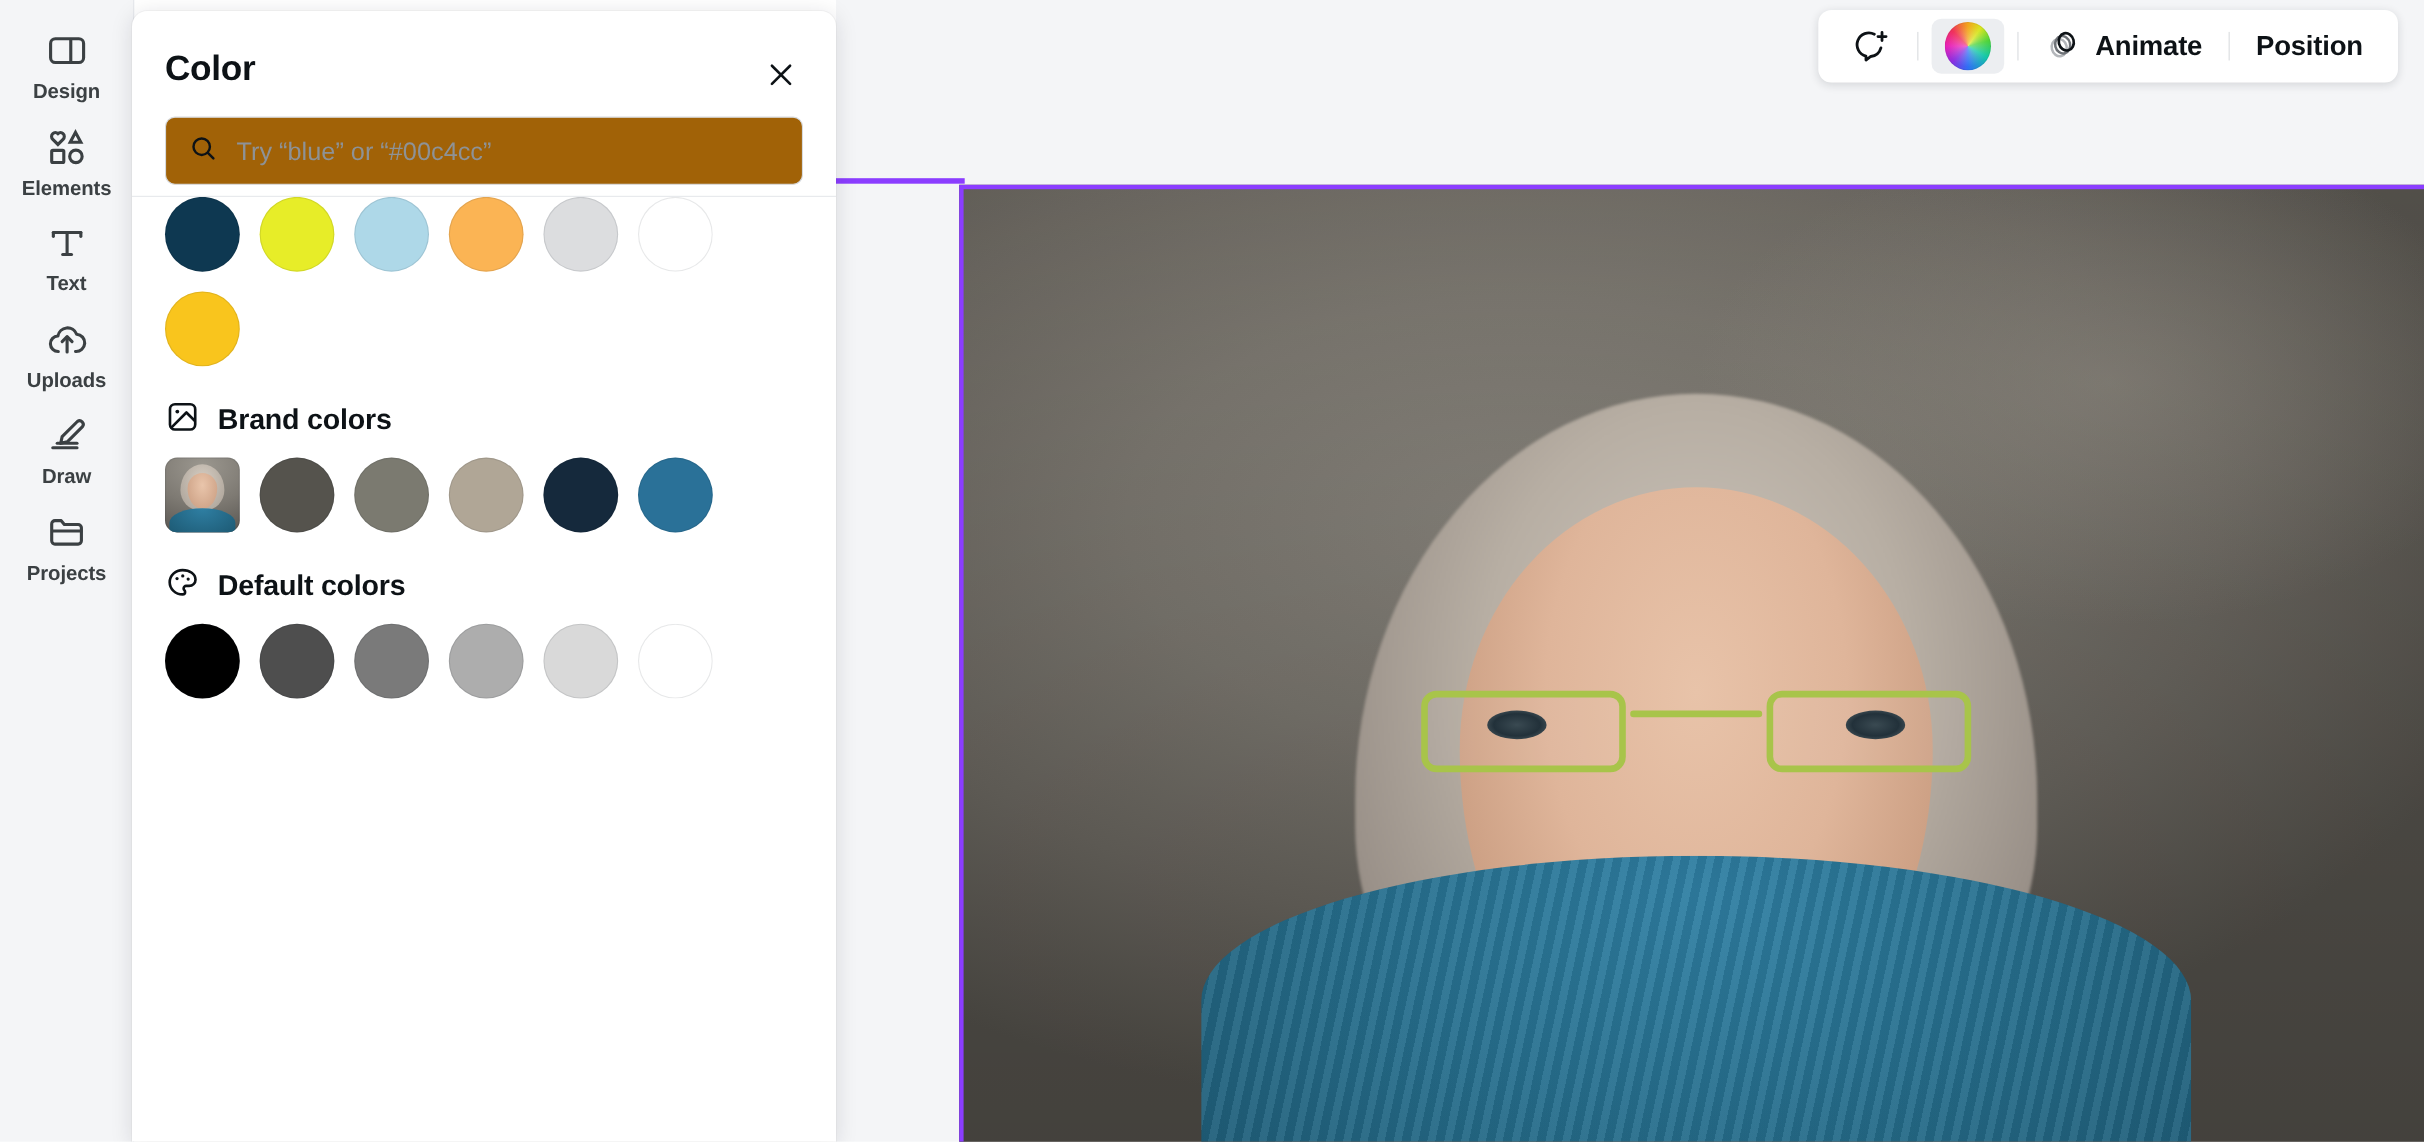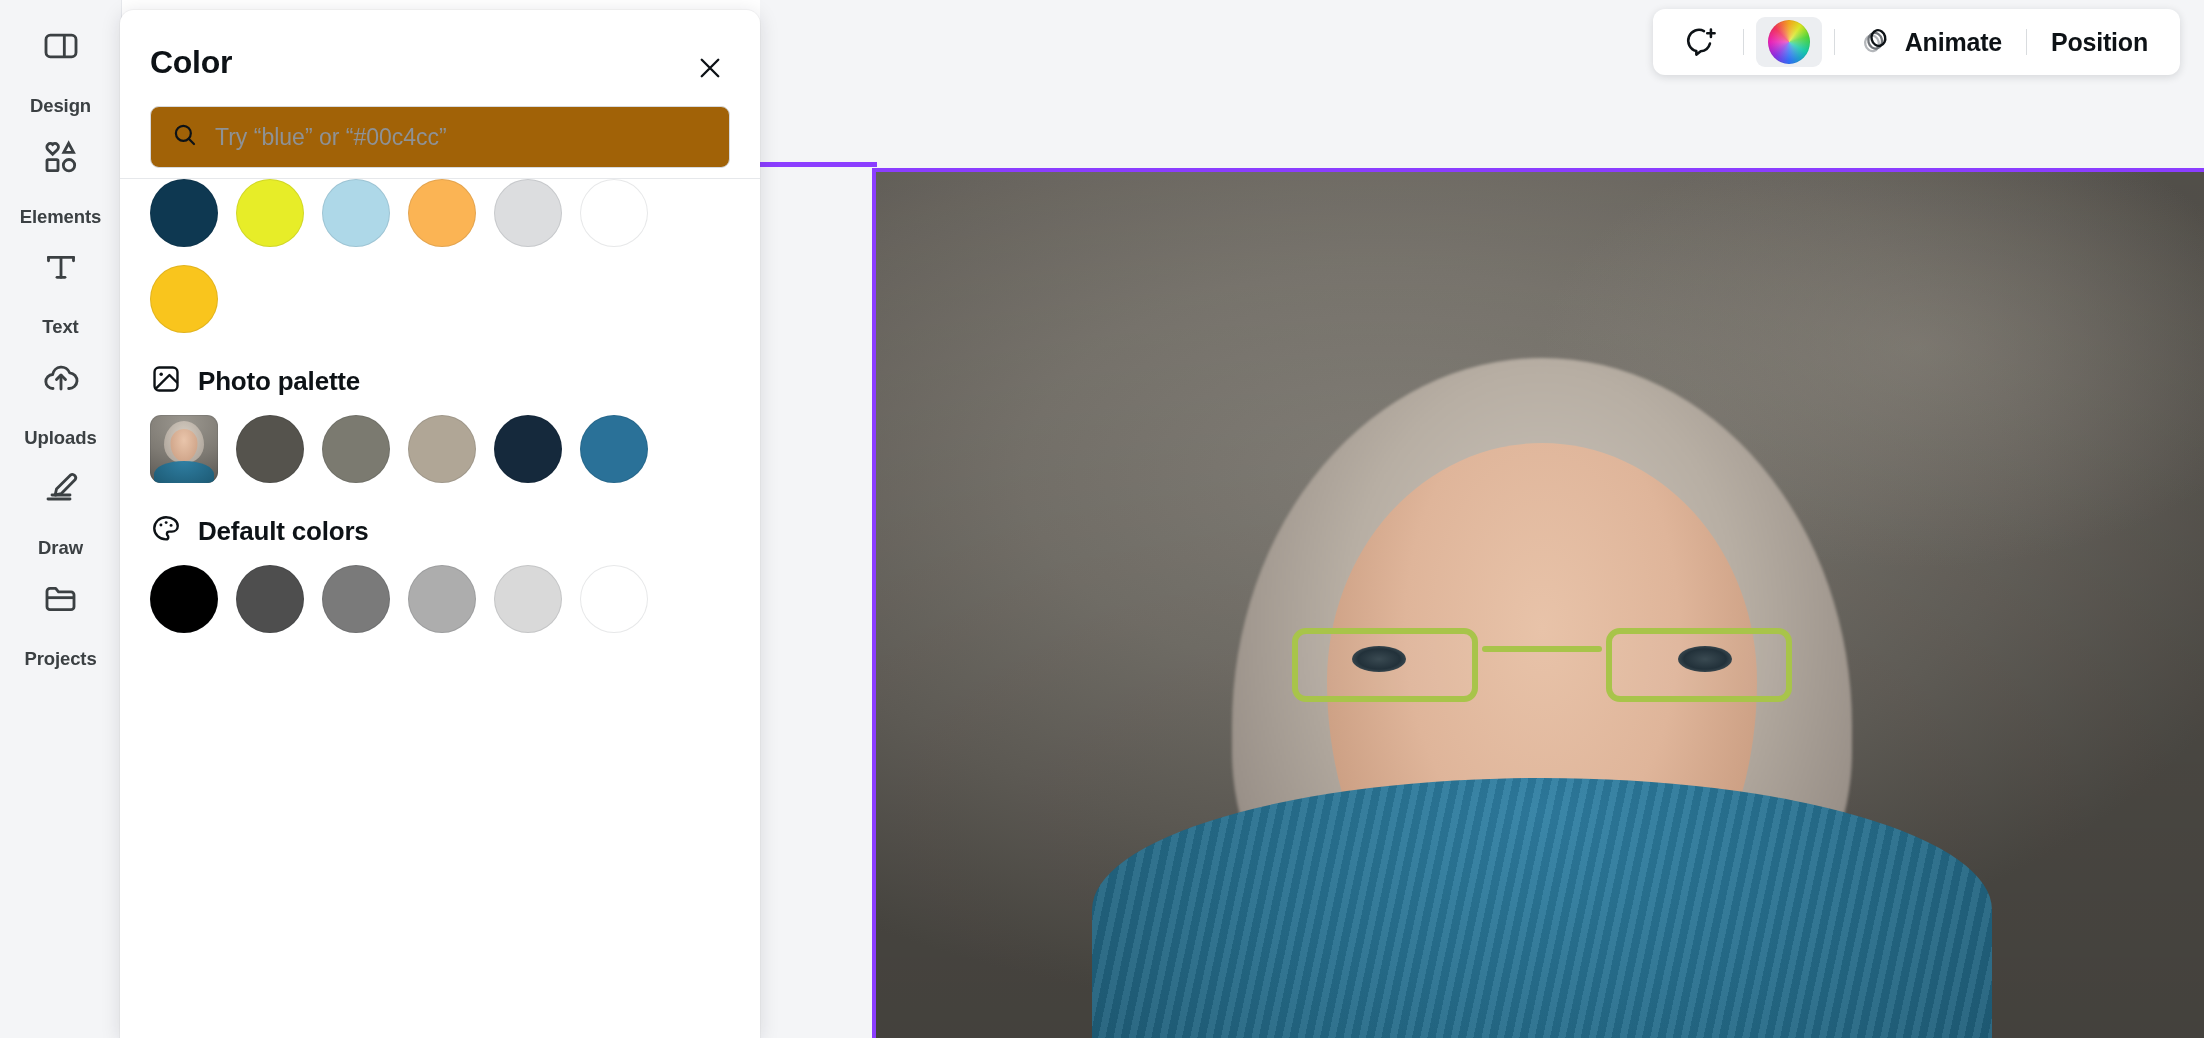--- a/index.html
+++ b/index.html
@@ -41,21 +41,20 @@
     display: flex; align-items: center; justify-content: center;
     position: relative;
   }
   .side-ico svg { display: block; }
   .side-label {
     font-size: 18.5px;
     font-weight: 700;
     color: #3b4043;
     letter-spacing: -0.1px;
     line-height: 1;
-    margin-top: 23px;
   }
   .crown {
     position: absolute;
     right: -6px; top: -9px;
     width: 25px; height: 25px;
     background: #f4f5f7;
     border-radius: 50%;
     display: flex; align-items: center; justify-content: center;
   }
 
@@ -483,21 +482,21 @@
 
       <div>
         <div class="sec-head">
           <span>
             <svg width="32" height="32" viewBox="0 0 24 24" fill="none" stroke="#0d1216" stroke-width="1.8" stroke-linejoin="round">
               <rect x="3.4" y="3.4" width="17.2" height="17.2" rx="3.4"></rect>
               <circle cx="8.4" cy="8.4" r="1.3" fill="#0d1216" stroke="none"></circle>
               <path d="M3.8 19.8L14.6 9l6 6"></path>
             </svg>
           </span>
-          <span class="sec-head-title">Photo palette</span>
+          <span class="sec-head-title">Brand colors</span>
         </div>
         <div class="swatch-grid" id="grid-1">
             <div class="swatch photo-thumb" style="background: radial-gradient(120% 90% at 50% 12%, rgb(155, 151, 143) 0%, rgb(126, 122, 115) 55%, rgb(93, 90, 85) 100%);">
               <div style="position:absolute;left:50%;top:6px;transform:translateX(-50%);width:40px;height:42px;background:radial-gradient(ellipse at 50% 38%,#d8cfc4,#a79e94);border-radius:50% 50% 44% 44%/56% 56% 44% 44%;"></div>
               <div style="position:absolute;left:50%;top:14px;transform:translateX(-50%);width:27px;height:32px;background:radial-gradient(ellipse at 50% 35%,#e9c5ab,#c89b7f);border-radius:50% 50% 46% 46%/44% 44% 56% 56%;"></div>
               <div style="position:absolute;left:50%;bottom:0;transform:translateX(-50%);width:60px;height:22px;background:radial-gradient(ellipse at 50% 0%,#2f7fa3,#1d5a74);border-radius:50% 50% 0 0/60% 60% 0 0;"></div>
             </div>
             <div class="swatch" style="background: rgb(85, 83, 77);"></div>
             <div class="swatch" style="background: rgb(123, 122, 112);"></div>
             <div class="swatch" style="background: rgb(176, 166, 150);"></div>

